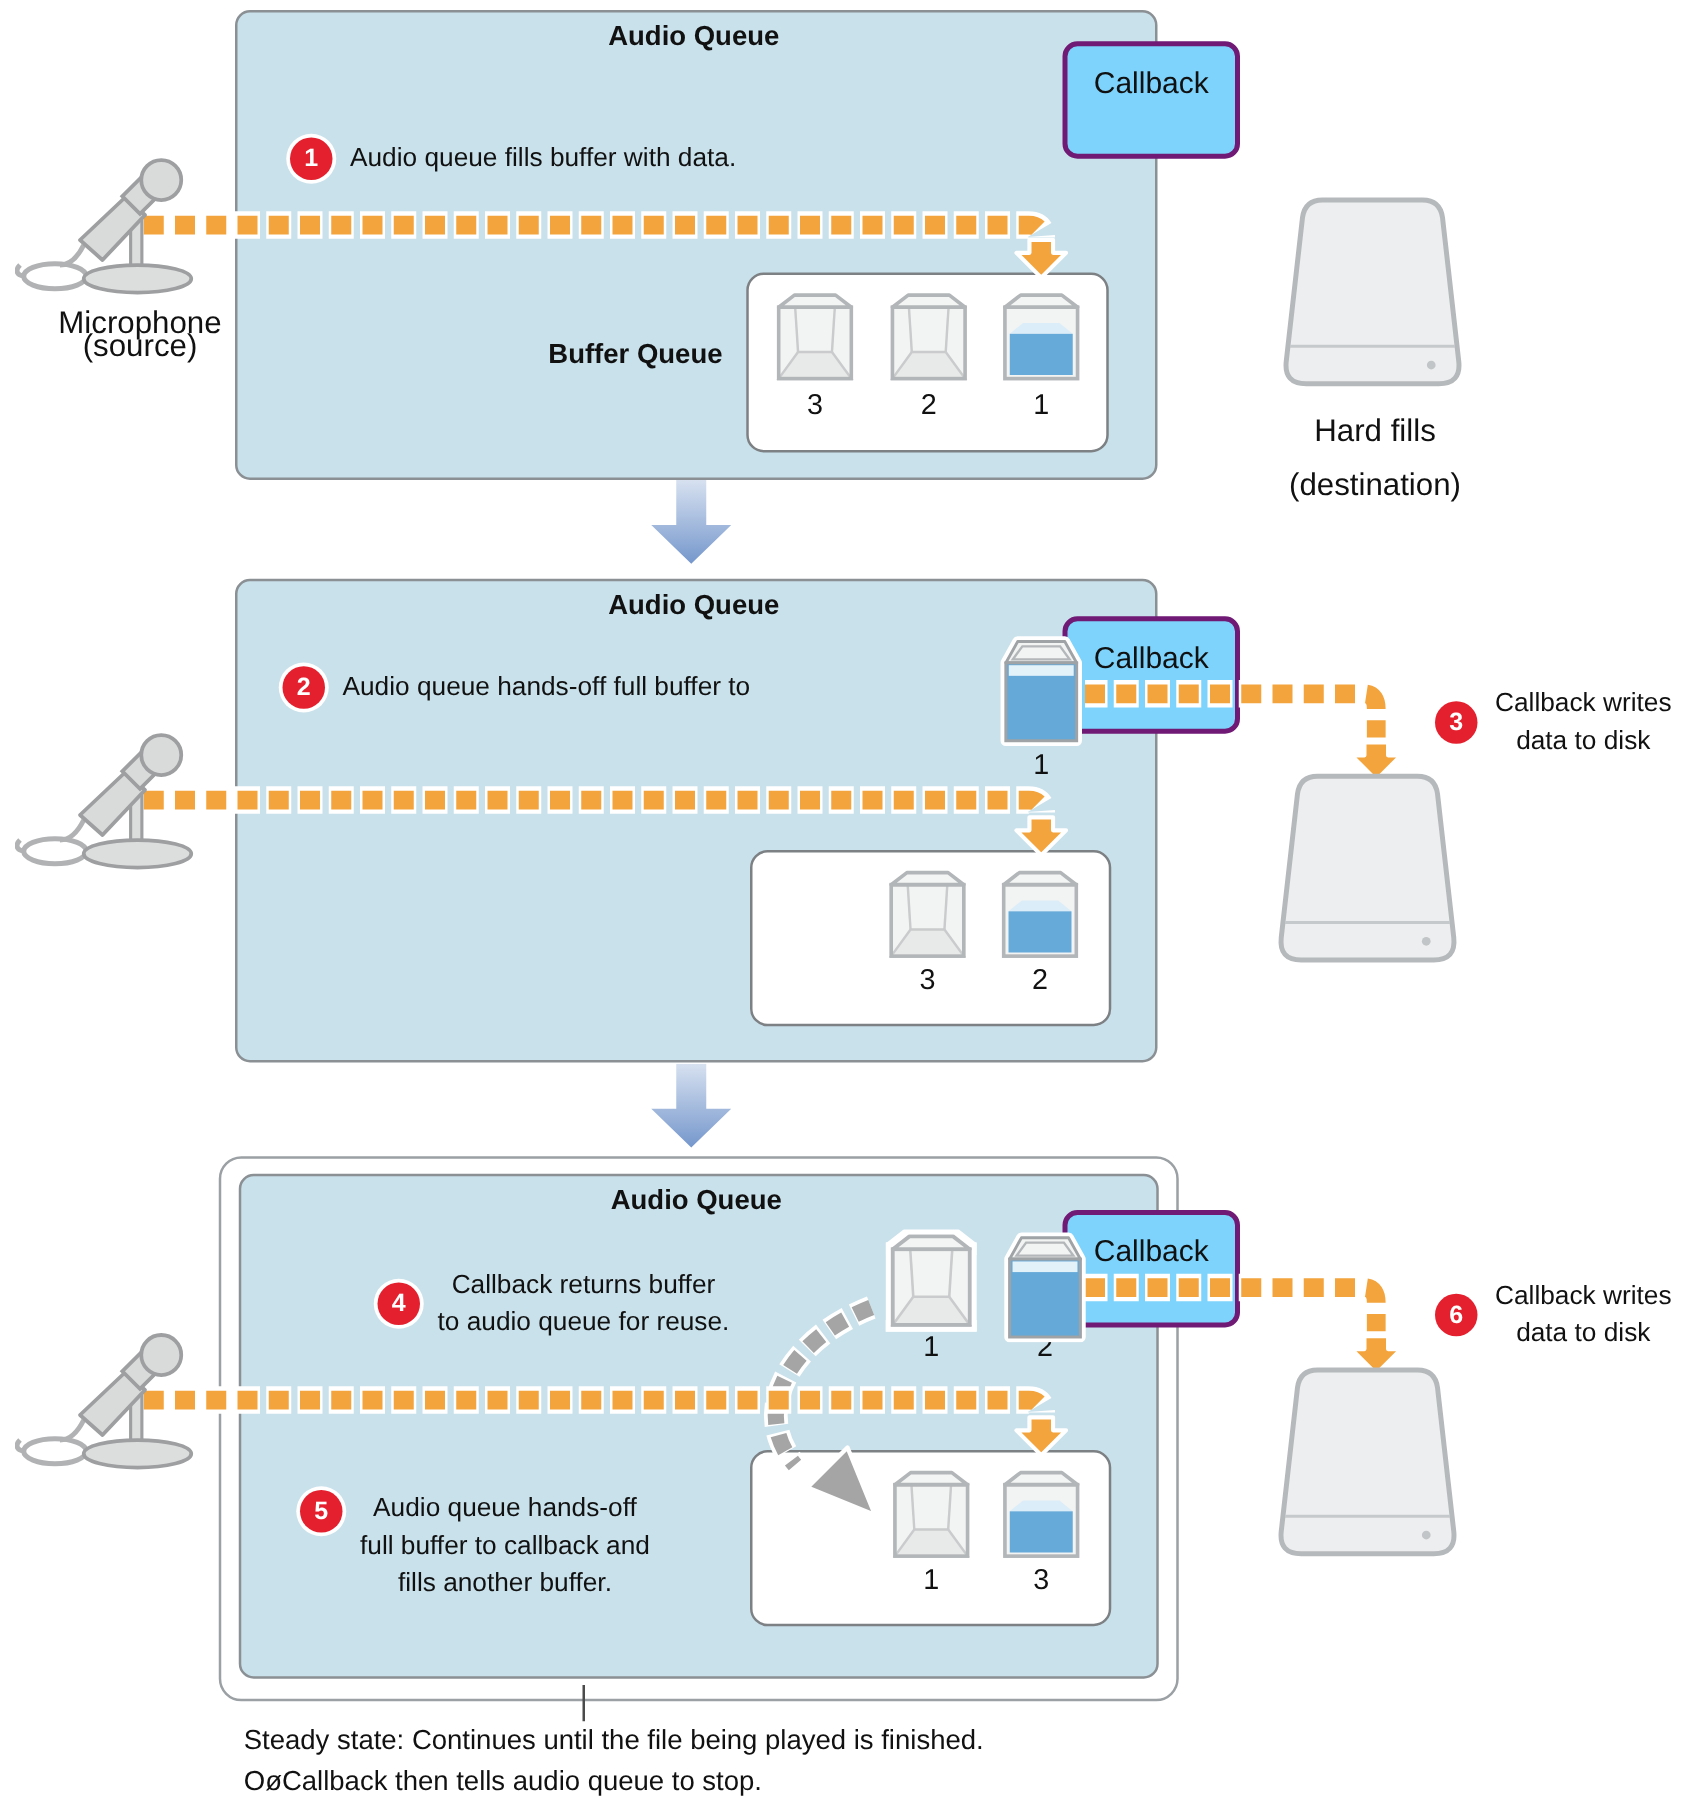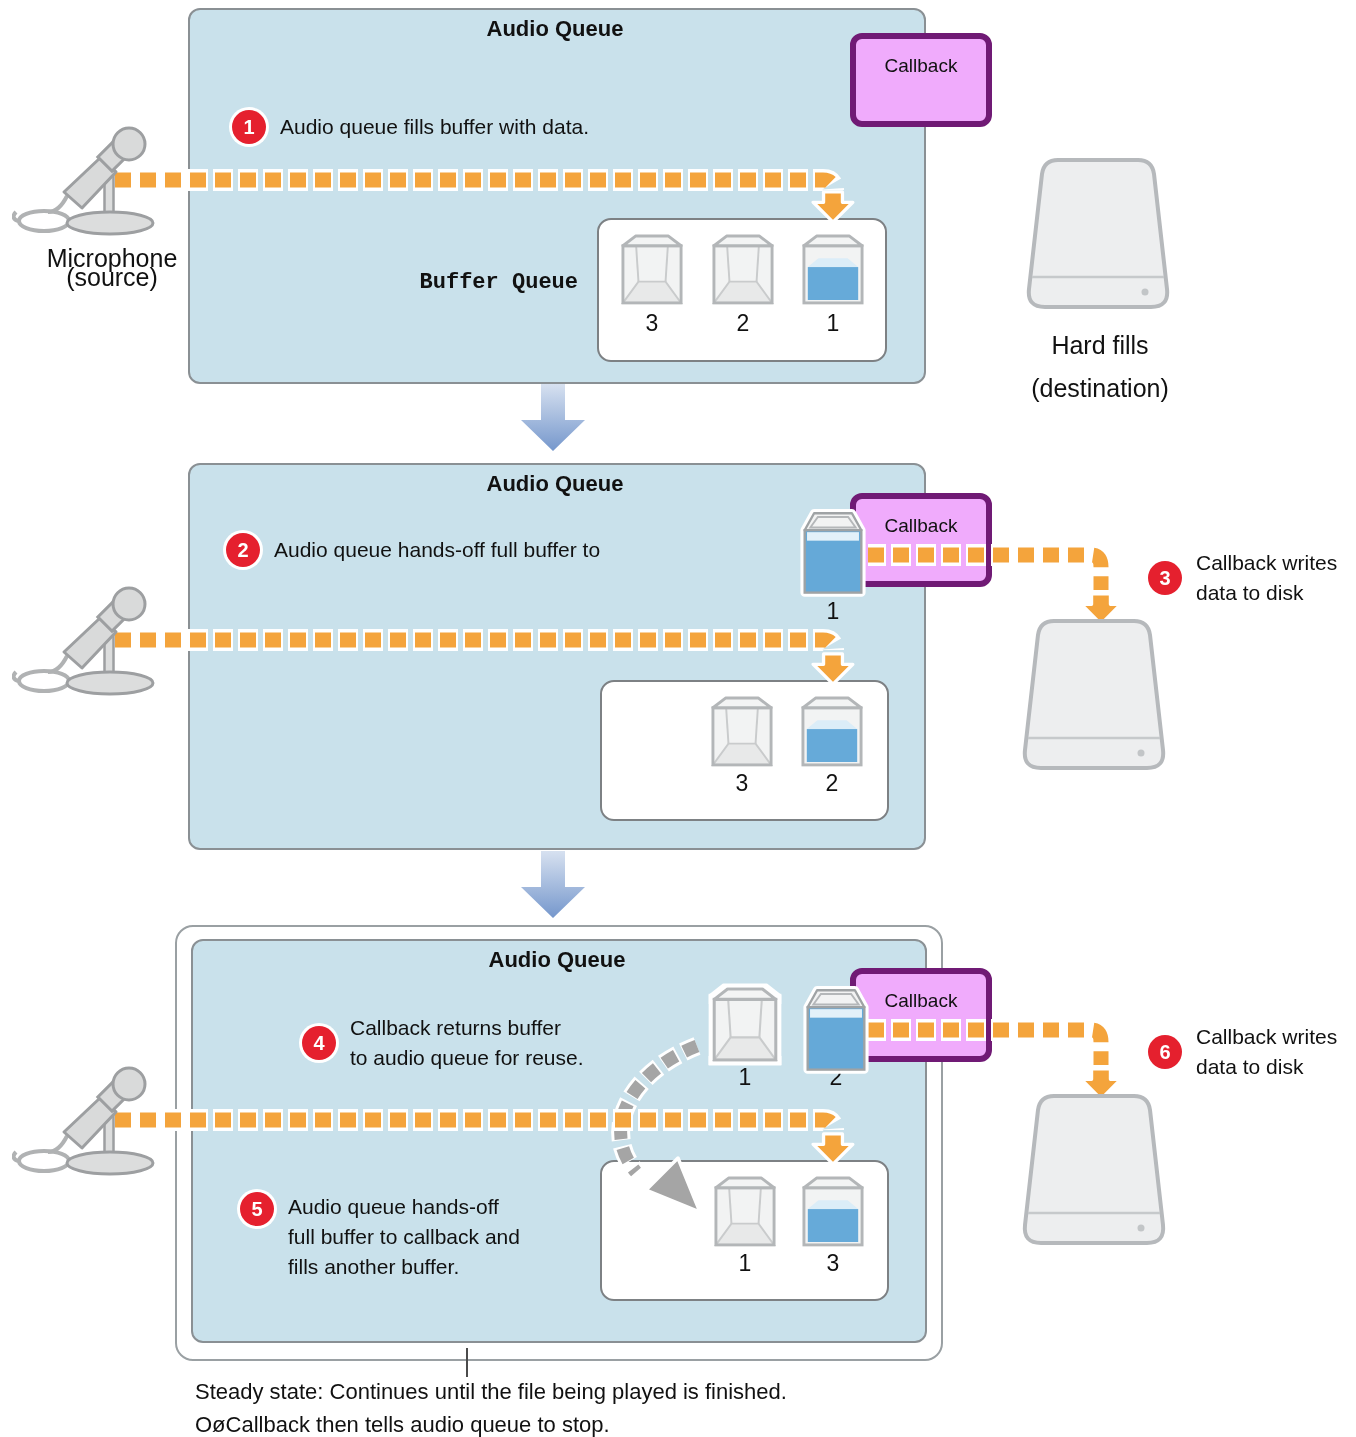--- a/index.html
+++ b/index.html
@@ -11,33 +11,33 @@
   .panel{
     position:absolute;background:#c9e1eb;border:2px solid #8a9094;border-radius:12px;
   }
   .outerbox{
     position:absolute;background:#ffffff;border:2.5px solid #9aa0a3;border-radius:18px;
   }
   .qbox{
     position:absolute;background:#ffffff;border:2.5px solid #7d8184;border-radius:14px;
   }
   .cbox{
-    position:absolute;background:#f0abfc;border:6px solid #701a75;border-radius:12px;
-    text-align:center;font-size:19px;padding-top:16px;box-sizing:border-box;
+    position:absolute;background:#7dd3fc;border:4px solid #701a75;border-radius:12px;
+    text-align:center;font-size:24px;padding-top:16px;box-sizing:border-box;
   }
   .ptitle{position:absolute;text-align:center;font-weight:bold;font-size:22px;}
-  .blabel{position:absolute;font-weight:bold;font-size:22px;font-family:Liberation Mono, monospace;}
+  .blabel{position:absolute;font-weight:bold;font-size:22px;}
   .step{position:absolute;display:flex;gap:14px;align-items:center;}
   .step.top{align-items:flex-start;}
   .badge{
     flex:0 0 auto;width:34px;height:34px;border-radius:50%;background:#e5202e;
     box-shadow:0 0 0 3px #ffffff;color:#fff;font-weight:bold;font-size:20px;
     display:flex;align-items:center;justify-content:center;
   }
-  .sline{font-size:21px;line-height:30px;white-space:nowrap;}
+  .sline{font-size:21px;line-height:30px;white-space:nowrap;text-align:center;}
   .lbl{position:absolute;text-align:center;font-size:25px;line-height:30px;}
   .bnum{position:absolute;width:44px;text-align:center;font-size:23px;}
   .tick{position:absolute;border-left:2.5px solid #4b4b4b;}
   .caption{position:absolute;font-size:22px;line-height:33px;}
   svg.overlay{position:absolute;left:0;top:0;pointer-events:none;}
 </style>
 </head>
 <body>
 
 <div class="canvas">

